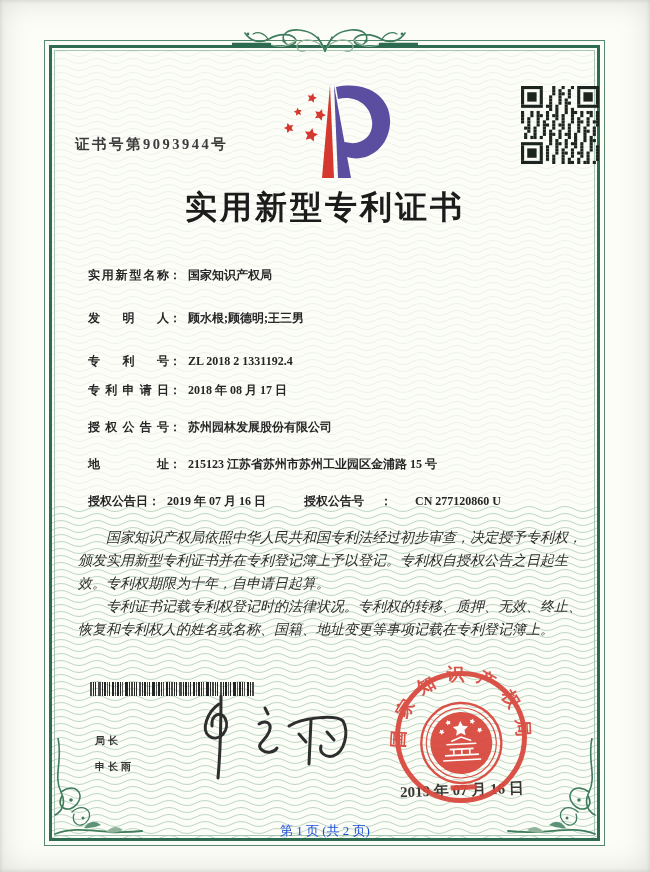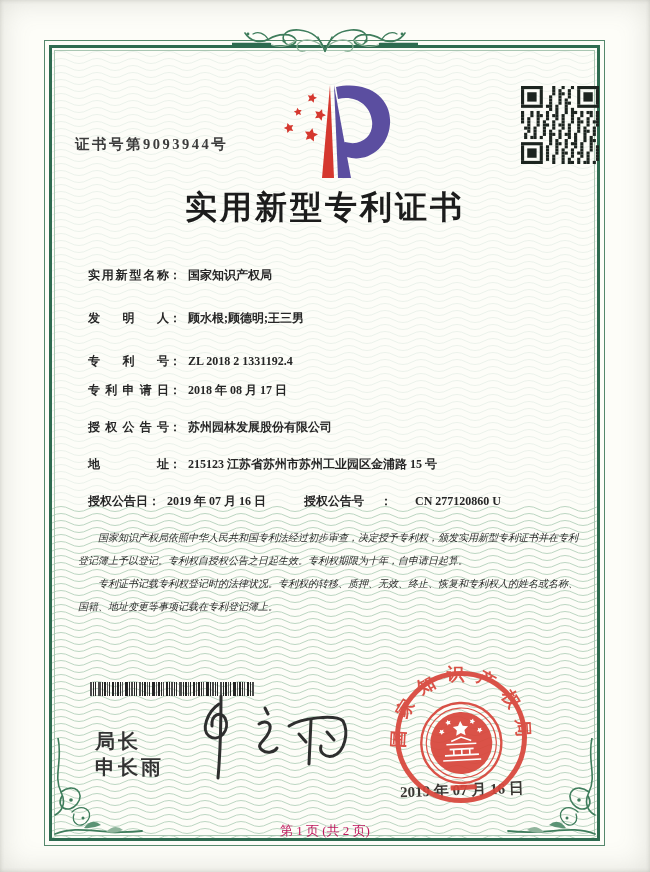--- a/index.html
+++ b/index.html
@@ -18,32 +18,32 @@
   .qr{position:absolute;left:521px;top:86px;}
   .title{position:absolute;left:0;right:0;top:186px;text-align:center;font-size:32px;font-weight:700;
          letter-spacing:3px;color:#1c1c1c;}
   .fields{position:absolute;left:88px;top:263px;width:480px;font-size:12px;color:#262626;font-weight:600;}
   .frow{display:flex;line-height:24px;}
   .frow .lab{display:inline-block;width:81px;text-align:justify;text-align-last:justify;}
   .frow .lab2{display:inline-block;text-align:right;}
   .frow .val{margin-left:7px;white-space:nowrap;}
   .mb19{margin-bottom:19px}.mb11{margin-bottom:5px}.mb17{margin-bottom:13px}.mb13{margin-bottom:13px}
   .grant-right{margin-left:38px;display:flex;gap:16px;}
-  .body-text{position:absolute;left:78px;top:526px;width:508px;font-size:10px;line-height:23px;
+  .body-text{position:absolute;left:78px;top:526px;width:508px;font-size:14px;line-height:23px;
              color:#2b2b2b;font-style:italic;font-weight:500;}
   .body-text p{margin:0;text-indent:2em;}
   .barcode{position:absolute;left:90px;top:682px;}
   .sig-titles{position:absolute;left:95px;top:728px;font-family:"Liberation Sans","DejaVu Sans",sans-serif;
-              font-size:20px;font-weight:700;color:#333;letter-spacing:3px;line-height:26px;}
+              font-size:10px;font-weight:700;color:#333;letter-spacing:3px;line-height:26px;}
   .signature{position:absolute;left:185px;top:690px;}
   .seal-date{position:absolute;left:384px;top:781px;width:156px;text-align:center;font-size:15px;
              color:#3a3733;font-weight:600;transform:rotate(-2deg);z-index:3;}
   .seal{position:absolute;left:386px;top:662px;z-index:4;opacity:.93;}
   .seal text{font-family:"Liberation Serif","DejaVu Serif",serif;font-weight:700;}
-  .footer{position:absolute;left:0;right:0;top:822px;text-align:center;font-size:13px;color:#be185d;}
+  .footer{position:absolute;left:0;right:0;top:822px;text-align:center;font-size:13px;color:#1d4ed8;}
 </style>
 </head>
 <body>
 
 <div class="page">
 
   <svg id="waves-svg" class="waves" width="546" height="792">
       <path d="M0 6 q 9 -5 18 0 t 18 0 q 9 -5 18 0 t 18 0 q 9 -5 18 0 t 18 0 q 9 -5 18 0 t 18 0 q 9 -5 18 0 t 18 0 q 9 -5 18 0 t 18 0 q 9 -5 18 0 t 18 0 q 9 -5 18 0 t 18 0 q 9 -5 18 0 t 18 0 q 9 -5 18 0 t 18 0 q 9 -5 18 0 t 18 0 q 9 -5 18 0 t 18 0 q 9 -5 18 0 t 18 0 q 9 -5 18 0 t 18 0 q 9 -5 18 0 t 18 0 q 9 -5 18 0 t 18 0" fill="none" stroke="#e6efe7" stroke-width="0.8"></path>
       <path d="M0 13 q 9 -5 18 0 t 18 0 q 9 -5 18 0 t 18 0 q 9 -5 18 0 t 18 0 q 9 -5 18 0 t 18 0 q 9 -5 18 0 t 18 0 q 9 -5 18 0 t 18 0 q 9 -5 18 0 t 18 0 q 9 -5 18 0 t 18 0 q 9 -5 18 0 t 18 0 q 9 -5 18 0 t 18 0 q 9 -5 18 0 t 18 0 q 9 -5 18 0 t 18 0 q 9 -5 18 0 t 18 0 q 9 -5 18 0 t 18 0 q 9 -5 18 0 t 18 0 q 9 -5 18 0 t 18 0" fill="none" stroke="#e6efe7" stroke-width="0.8"></path>
       <path d="M0 20 q 9 -5 18 0 t 18 0 q 9 -5 18 0 t 18 0 q 9 -5 18 0 t 18 0 q 9 -5 18 0 t 18 0 q 9 -5 18 0 t 18 0 q 9 -5 18 0 t 18 0 q 9 -5 18 0 t 18 0 q 9 -5 18 0 t 18 0 q 9 -5 18 0 t 18 0 q 9 -5 18 0 t 18 0 q 9 -5 18 0 t 18 0 q 9 -5 18 0 t 18 0 q 9 -5 18 0 t 18 0 q 9 -5 18 0 t 18 0 q 9 -5 18 0 t 18 0 q 9 -5 18 0 t 18 0" fill="none" stroke="#e6efe7" stroke-width="0.8"></path>

